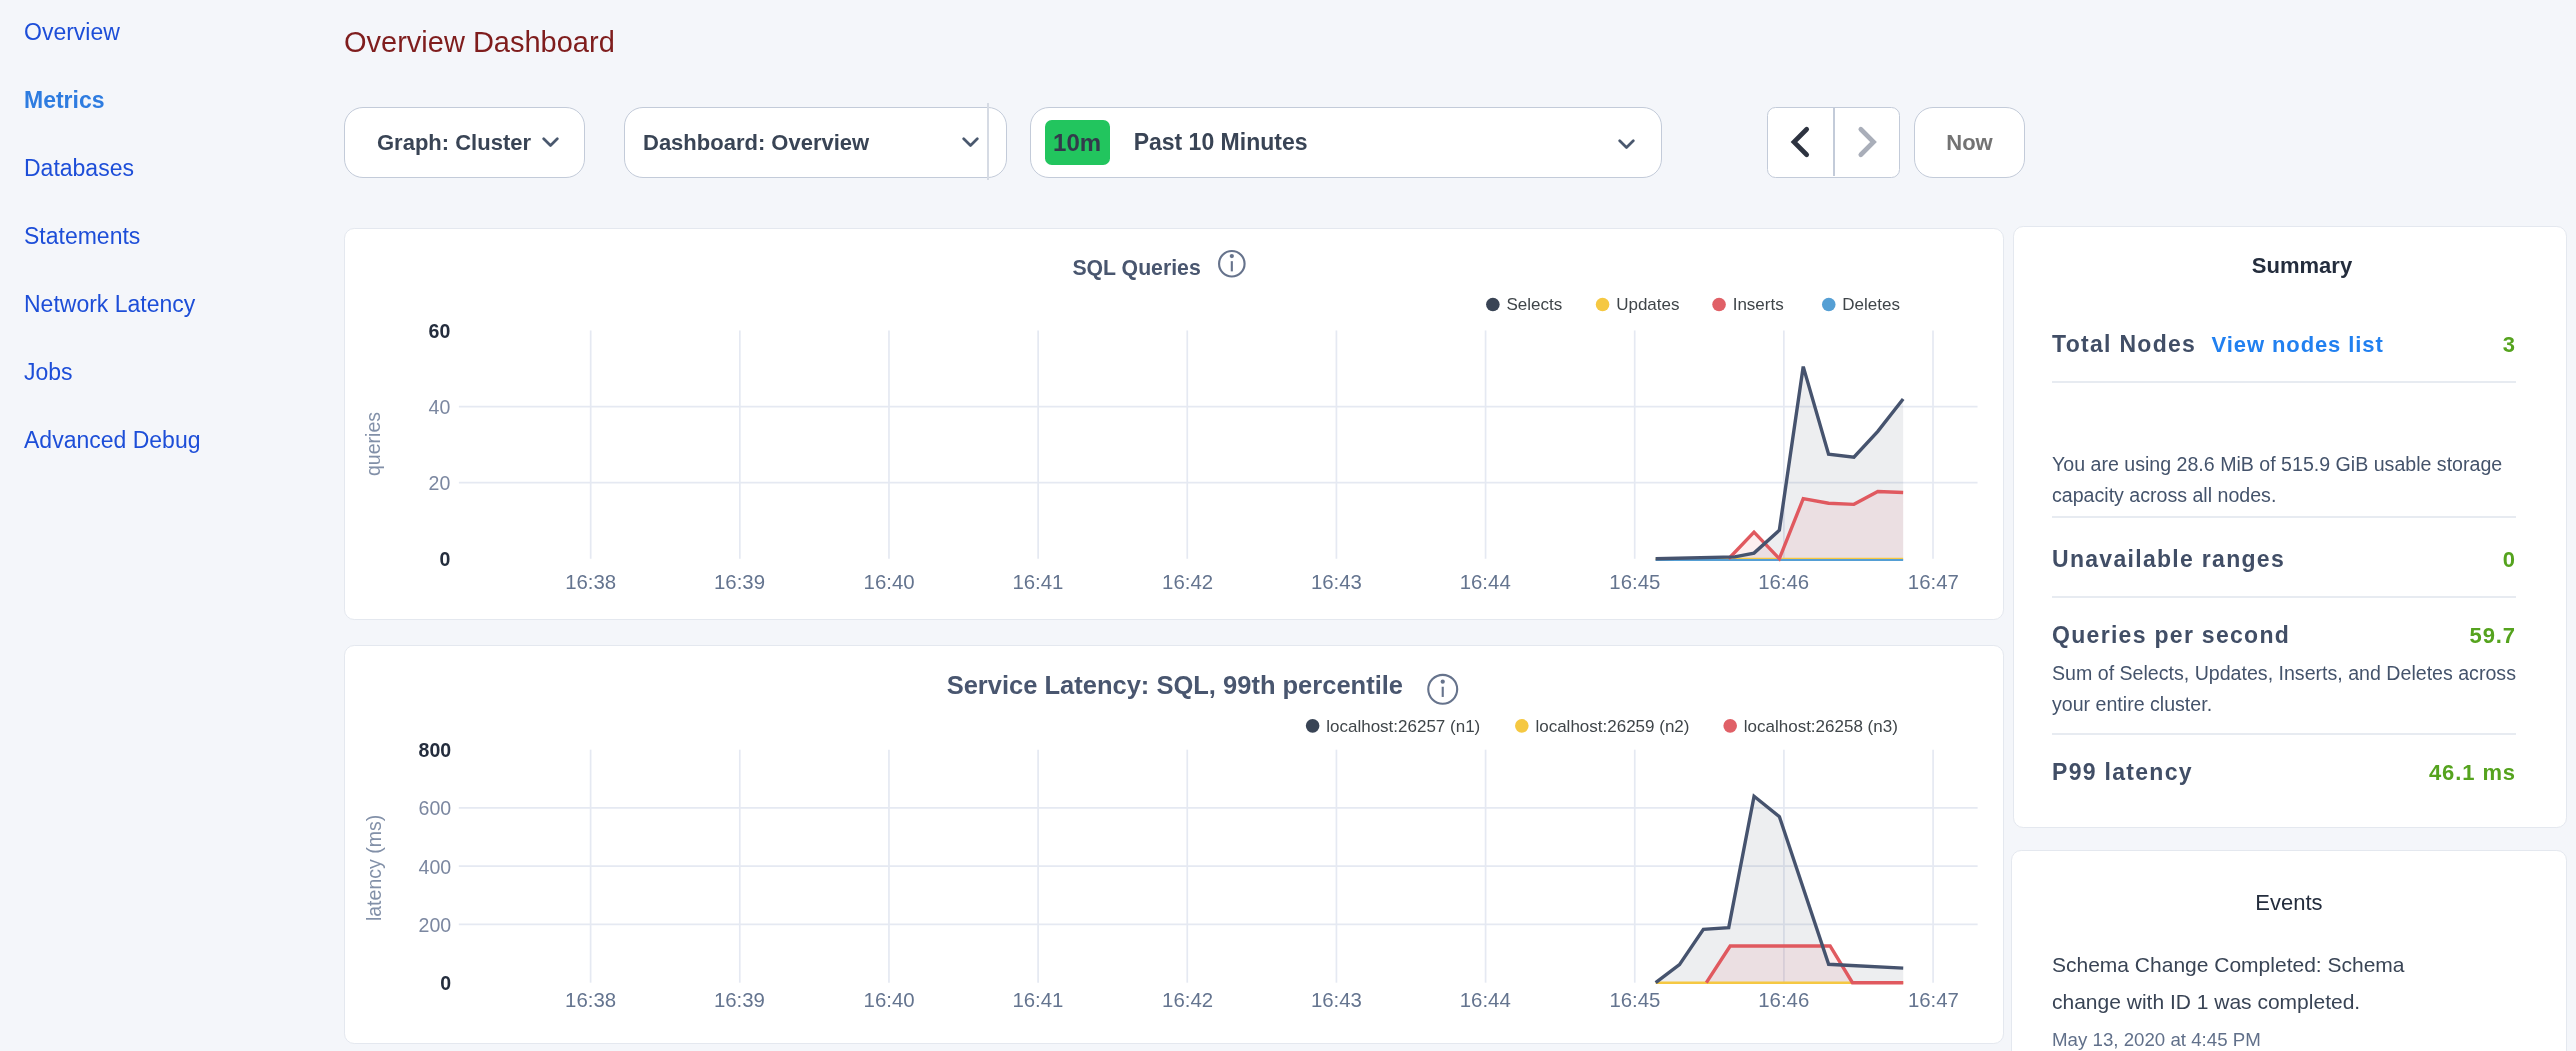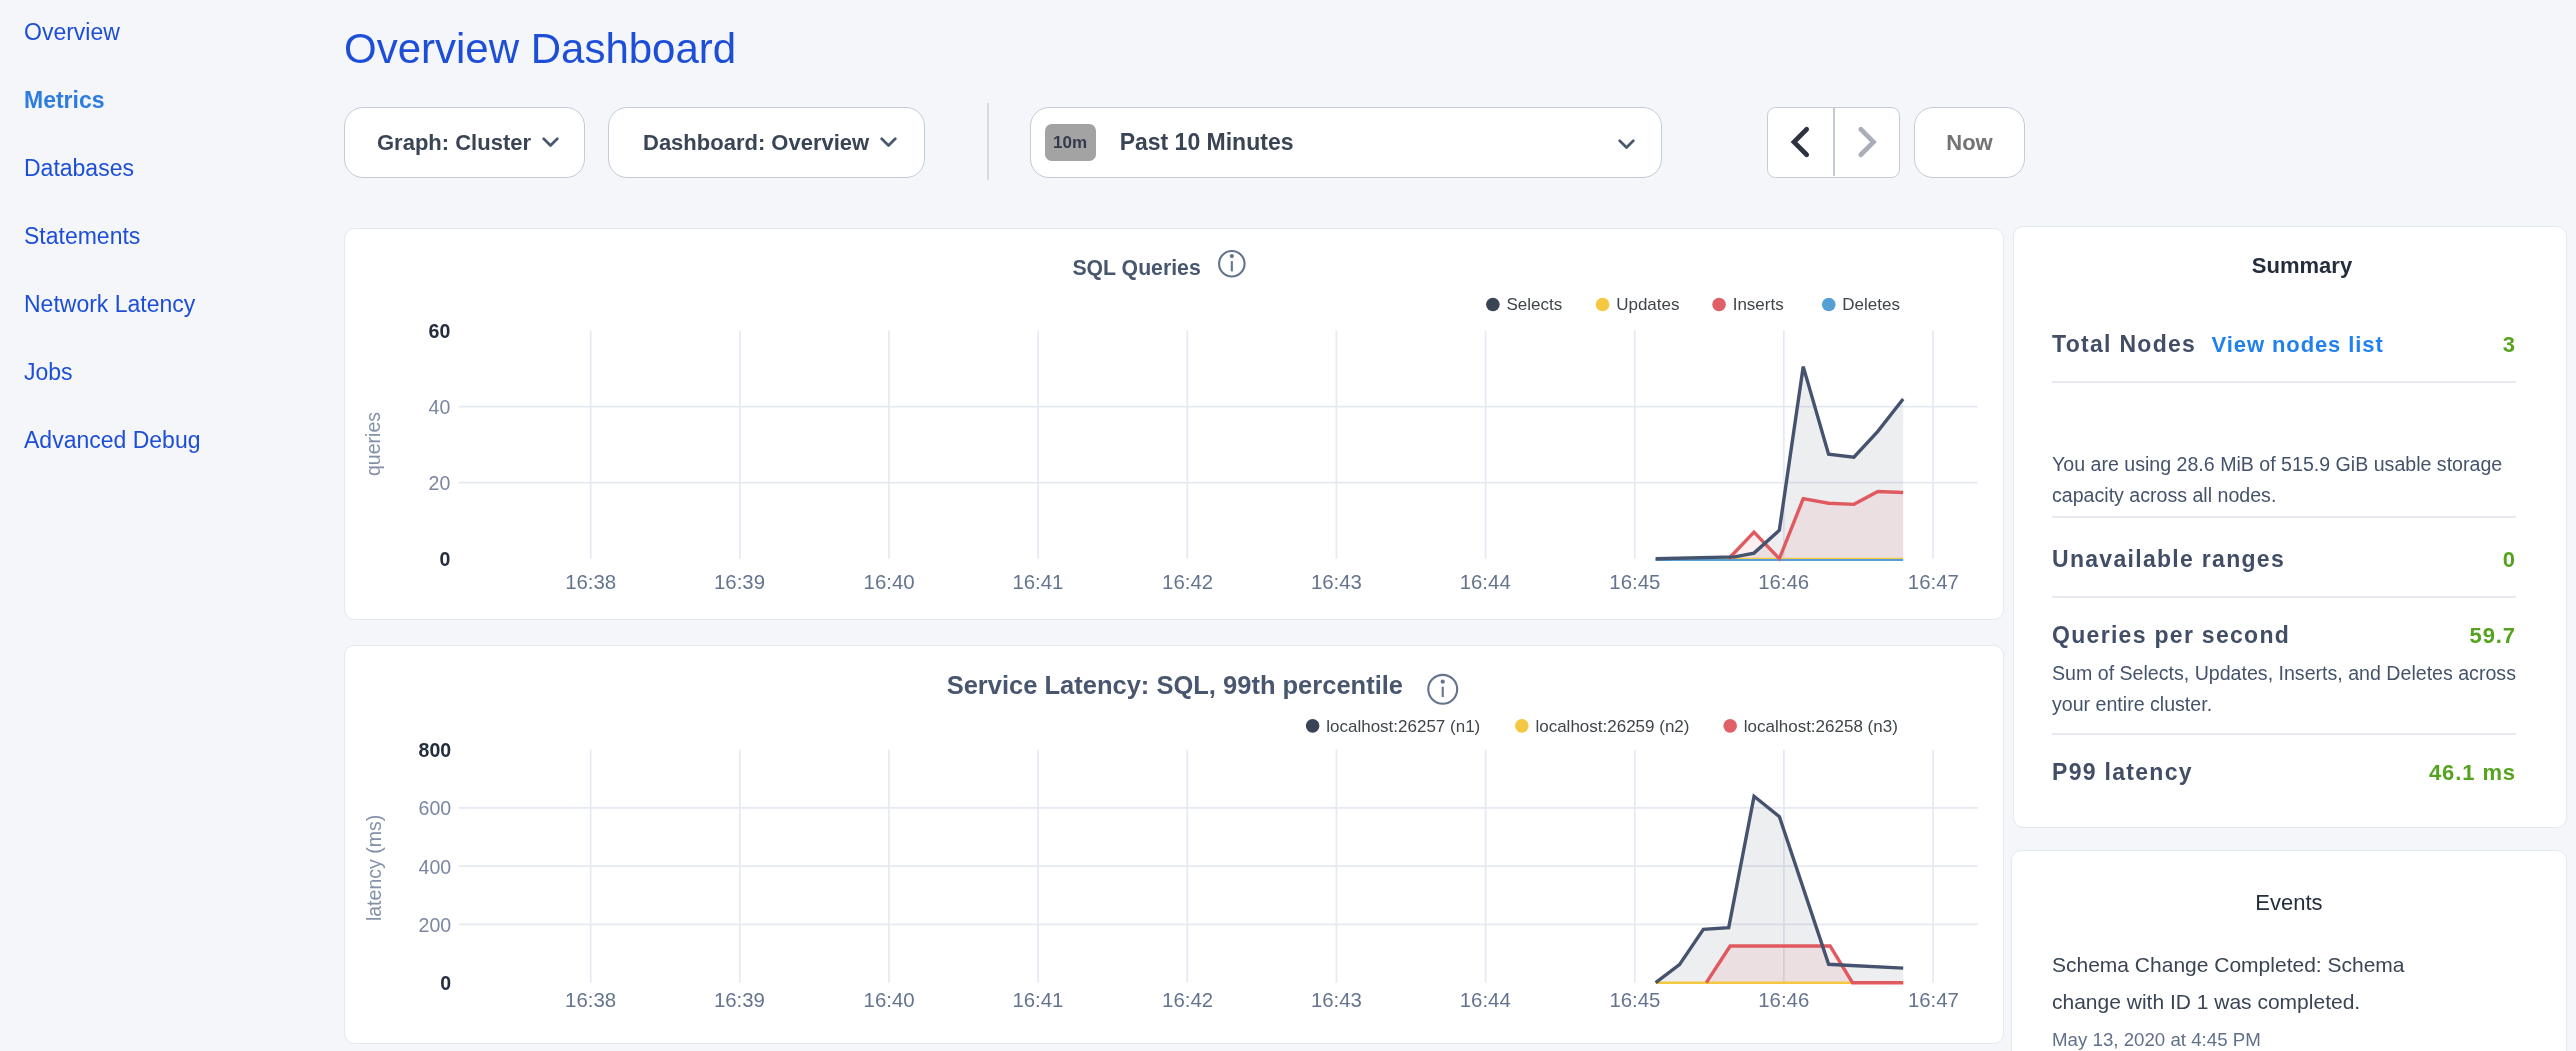--- a/index.html
+++ b/index.html
@@ -17,35 +17,35 @@
 <body>
 
 <div class="nav" style="top:21px">Overview</div>
 <div class="nav" style="top:89px;color:#2e7ce0;font-weight:bold">Metrics</div>
 <div class="nav" style="top:157px">Databases</div>
 <div class="nav" style="top:225px">Statements</div>
 <div class="nav" style="top:293px">Network Latency</div>
 <div class="nav" style="top:361px">Jobs</div>
 <div class="nav" style="top:429px">Advanced Debug</div>
 
-<div class="abs" style="left:344px;top:28px;font-size:42px;color:#1d4ed8;line-height:1">Overview Dashboard</div>
+<div class="abs" style="left:344px;top:28px;font-size:29px;color:#7f1d1d;line-height:1">Overview Dashboard</div>
 
 <div class="tbox" style="left:344px;width:241px;justify-content:flex-start;padding:0 25.5px 0 32px">Graph: Cluster
   <svg class="caret" width="17" height="10.2" viewBox="0 0 20 12">
       <polyline points="2,2 10,10 18,2" fill="none" stroke="#4a586e" stroke-width="3.2" stroke-linecap="round" stroke-linejoin="round"></polyline>
     </svg>
 </div>
-<div class="tbox" style="left:608px;width:317px;justify-content:flex-start;padding:0 27px 0 34px">Dashboard: Overview
+<div class="tbox" style="left:624px;width:383px;justify-content:flex-start;padding:0 27px 0 18px">Dashboard: Overview
   <svg class="caret" width="17" height="10.2" viewBox="0 0 20 12">
       <polyline points="2,2 10,10 18,2" fill="none" stroke="#4a586e" stroke-width="3.2" stroke-linecap="round" stroke-linejoin="round"></polyline>
     </svg>
 </div>
 <div class="abs" style="left:987px;top:103px;width:1.7px;height:77px;background:#d6dbe4"></div>
 <div class="tbox" style="left:1030px;width:632px;justify-content:flex-start">
-  <span style="display:inline-block;margin-left:13.6px;background:#a3a3a3;border-radius:6.8px;font-size:17px;font-weight:bold;padding:10.2px 8.5px;color:#333a4b;line-height:1">10m</span>
+  <span style="display:inline-block;margin-left:13.6px;background:#22c55e;border-radius:6.8px;font-size:24px;font-weight:bold;padding:10.2px 8.5px;color:#333a4b;line-height:1">10m</span>
   <span style="margin-left:24px;font-size:23px">Past 10 Minutes</span>
   <svg width="17" height="10.2" viewBox="0 0 20 12" style="position:absolute;right:26px;top:31px">
       <polyline points="2,2 10,10 18,2" fill="none" stroke="#4a586e" stroke-width="3.2" stroke-linecap="round" stroke-linejoin="round"></polyline>
     </svg>
 </div>
 <div class="abs" style="left:1767px;top:107px;width:133px;height:71px;background:#fff;border:1.7px solid #c3cbd9;border-radius:8.5px;box-sizing:border-box">
   <div style="position:absolute;left:65px;top:0;width:1.7px;height:68px;background:#c3cbd9"></div>
   <svg width="25.5" height="34" viewBox="0 0 30 40" style="position:absolute;left:20.4px;top:17px">
       <polyline points="22,5 7,20 22,35" fill="none" stroke="#2d3340" stroke-width="5.5" stroke-linecap="round" stroke-linejoin="miter"></polyline>
     </svg>

